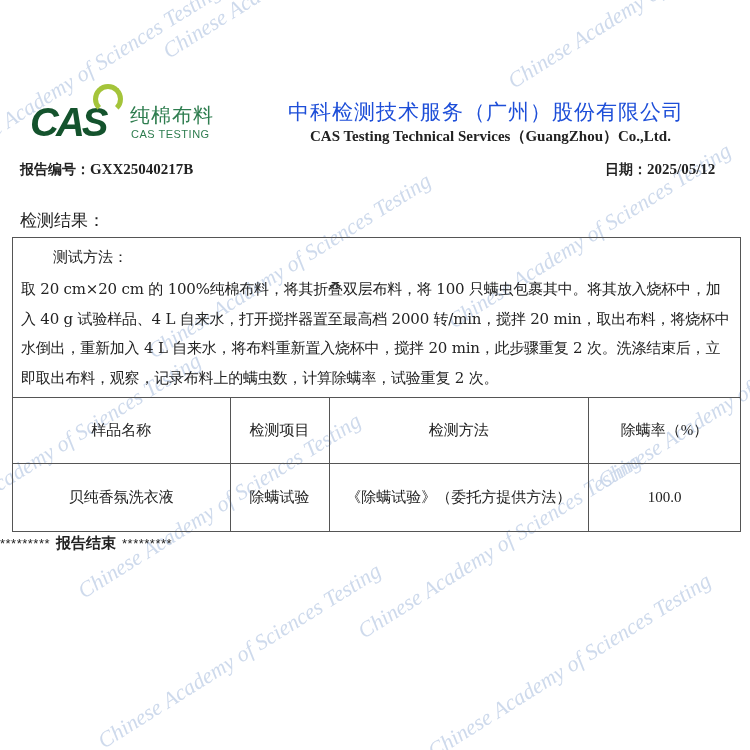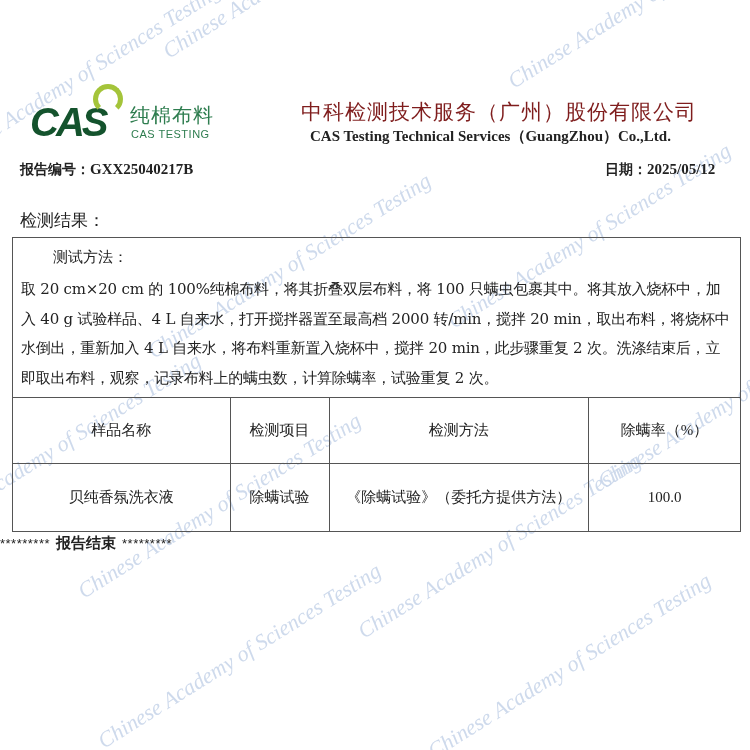--- a/index.html
+++ b/index.html
@@ -28,22 +28,22 @@
   .logo-cn {
     position: absolute; left: 100px; top: 18px; font-family: "DejaVu Sans", sans-serif;
     font-size: 20px; color: #2e7d4f; letter-spacing: 1px;
   }
   .logo-en {
     position: absolute; left: 101px; top: 44px; font-family: "Liberation Sans", sans-serif;
     font-size: 11px; color: #2e7d4f; letter-spacing: 0.5px;
   }
 
   .company-cn {
-    position: absolute; left: 301px; top: 98px; font-family: "DejaVu Sans", sans-serif;
-    font-size: 21px; color: #7f1d1d; letter-spacing: 1px;
+    position: absolute; left: 288px; top: 98px; font-family: "DejaVu Sans", sans-serif;
+    font-size: 21px; color: #1d4ed8; letter-spacing: 1px;
   }
   .company-en {
     position: absolute; left: 310px; top: 127px; font-family: "Liberation Serif", serif;
     font-size: 15px; font-weight: bold; color: #222;
   }
 
   .report-no { position: absolute; left: 20px; top: 161px; font-size: 14px; font-weight: bold; }
   .report-no .lbl { font-family: "DejaVu Sans", sans-serif; }
   .report-no .val { font-family: "Liberation Serif", serif; font-size: 15px; }
   .date { position: absolute; left: 565px; top: 161px; font-size: 14px; font-weight: bold; }

